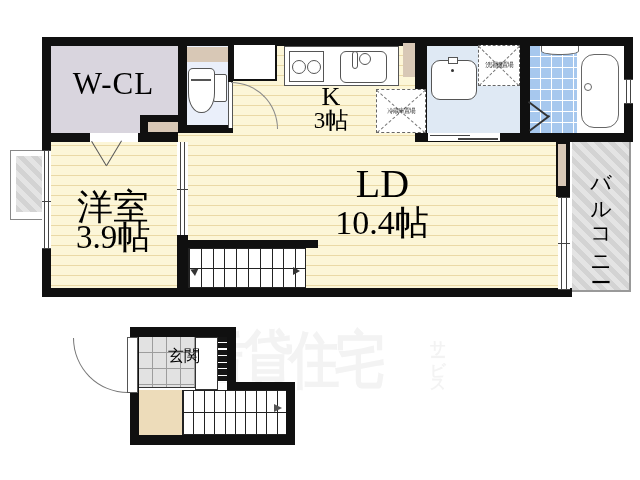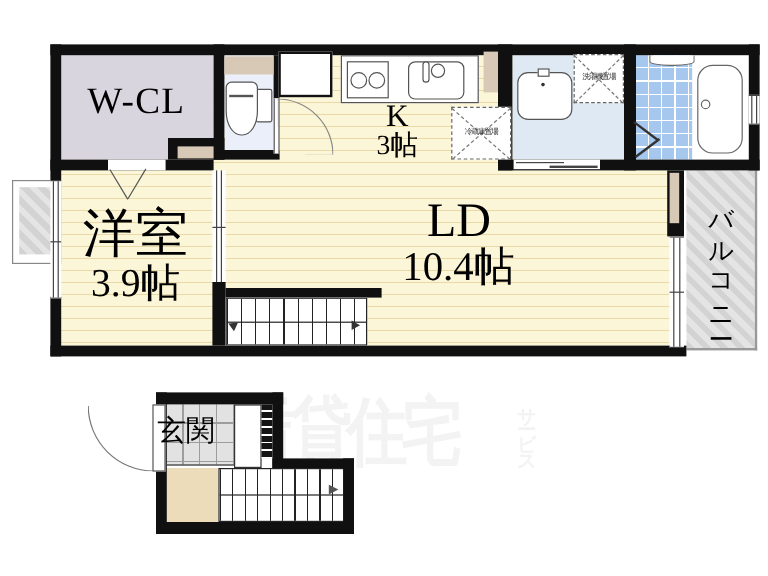--- a/index.html
+++ b/index.html
@@ -142,35 +142,35 @@
       <div class="abs" style="left:30px;top:5px;width:40px;height:1.5px;background:#444;"></div>
     </div>
 
     <div class="wall" style="left:188px;top:240px;width:130px;height:8px;"></div>
     <div class="abs" style="left:188px;top:248px;width:118px;height:40px;background:#fff;border:1.5px solid #222;box-sizing:border-box;z-index:5;
                 background-image:repeating-linear-gradient(90deg,#222 0 1px,rgba(0,0,0,0) 1px 11.8px),linear-gradient(#222,#222);
                 background-size:100% 100%,100% 1px;background-position:0 0,0 19px;background-repeat:repeat,no-repeat;"></div>
     <div class="abs" style="left:190px;top:267px;width:0;height:0;border-top:4px solid transparent;border-bottom:4px solid transparent;border-right:7px solid #333;transform:rotate(25deg);z-index:6;"></div>
     <div class="abs" style="left:293px;top:267px;width:0;height:0;border-top:4px solid transparent;border-bottom:4px solid transparent;border-left:7px solid #333;z-index:6;"></div>
 
-    <div class="lab" style="left:49px;top:172px;width:128px;font-size:44px;">洋室</div>
+    <div class="lab" style="left:49px;top:189px;width:128px;font-size:36px;">洋室</div>
     <div class="lab" style="left:49px;top:220px;width:128px;font-size:33px;">3.9帖</div>
     <div class="lab" style="left:301px;top:83px;width:60px;font-size:26px;">K</div>
     <div class="lab" style="left:301px;top:109px;width:60px;font-size:23px;">3帖</div>
     <div class="lab" style="left:330px;top:163px;width:105px;font-size:40px;">LD</div>
     <div class="lab" style="left:318px;top:205px;width:128px;font-size:34px;">10.4帖</div>
   </div>
 
   <div>
 
     <div class="room" style="left:139px;top:337px;width:56px;height:51px;border-bottom:1.5px solid #333;box-sizing:border-box;
                 background-color:#e2e2e2;
                 background-image:repeating-linear-gradient(90deg,rgba(0,0,0,0) 0 13px,#9d9d9d 13px 14px),
                                  repeating-linear-gradient(180deg,rgba(0,0,0,0) 0 15px,#9d9d9d 15px 16px);z-index:2;"></div>
-    <div class="lab" style="left:125px;top:348px;width:60px;font-size:24px;z-index:8;">玄関</div>
+    <div class="lab" style="left:154px;top:348px;width:60px;font-size:16px;z-index:8;">玄関</div>
 
     <div class="abs" style="left:195px;top:337px;width:23px;height:53px;background:#fff;border:1.5px solid #333;box-sizing:border-box;z-index:3;"></div>
 
     <div class="abs" style="left:218px;top:337px;width:9px;height:45px;z-index:3;
                 background:repeating-linear-gradient(180deg,#141414 0 5px,#fff 5px 6.5px);"></div>
 
     <div class="abs" style="left:139px;top:390px;width:43px;height:45px;background:#eddcba;z-index:2;"></div>
     <div class="abs" style="left:182px;top:390px;width:105px;height:45px;background:#fff;border:1.5px solid #222;box-sizing:border-box;z-index:3;
                 background-image:repeating-linear-gradient(90deg,#222 0 1px,rgba(0,0,0,0) 1px 10.4px),linear-gradient(#222,#222);
                 background-size:100% 100%,100% 1px;background-position:0 0,0 21px;background-repeat:repeat,no-repeat;"></div>

